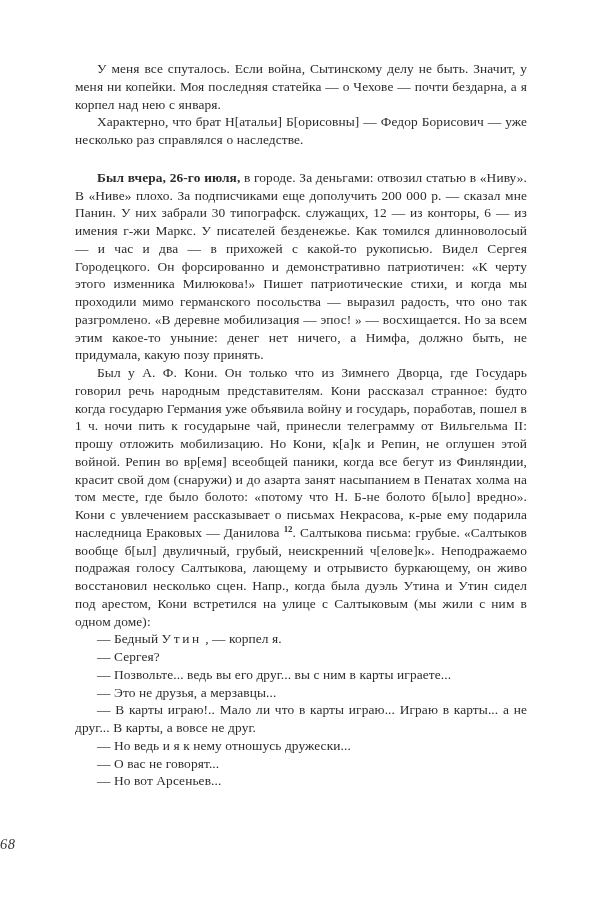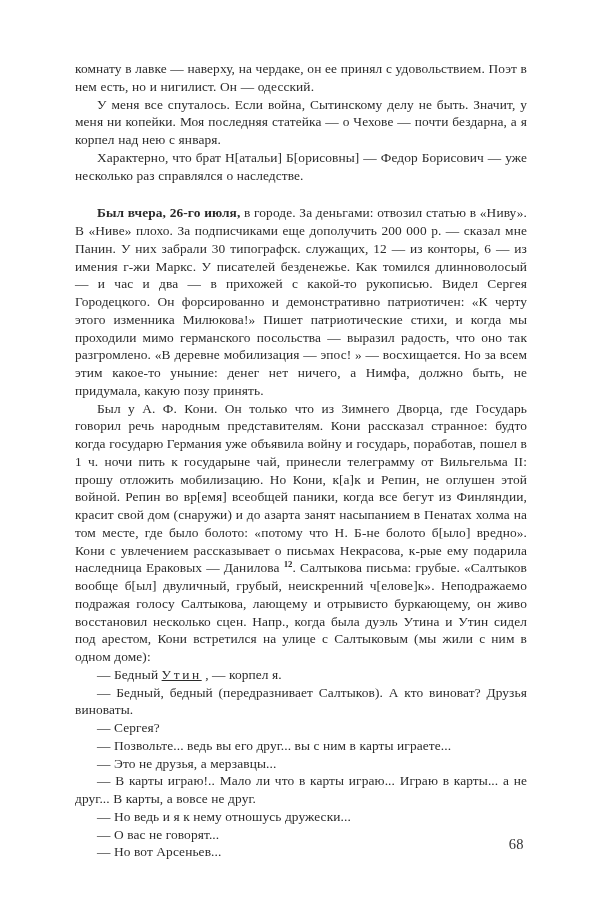--- a/index.html
+++ b/index.html
@@ -54,21 +54,20 @@
     margin-top: 20px;
   }
 
   .b {
     font-weight: bold;
   }
 
   
   .spaced {
     letter-spacing: 2.6px;
-    text-decoration: underline;
   }
 
   sup.fn {
     font-size: 0.66em;
     line-height: 0;
     vertical-align: 0.52em;
     letter-spacing: 0;
     font-weight: bold;
   }
 
@@ -83,47 +82,46 @@
   }
   .dialogue.short {
     text-align: left;
   }
 
   .folio {
     position: absolute;
     left: 0;
     top: 836px;
     width: 524px;
-    text-align: right;
+    text-align: left;
     font-family: "Liberation Serif", "DejaVu Serif", serif;
+    font-style: italic;
     font-size: 14.5px;
     color: #333333;
     letter-spacing: 0.4px;
   }
 </style>
 </head>
 <body>
 
 <div class="page">
 
   <div class="text-column">
 
-    <p class="para continued">комнату в лавке — наверху, на чердаке, он ее принял с удовольствием. Поэт в нем есть, но и нигилист. Он — одесский.</p>
 
     <p class="para">У меня все спуталось. Если война, Сытинскому делу не быть. Значит, у меня ни копейки. Моя последняя статейка — о Чехове — почти бездарна, а я корпел над нею с января.</p>
 
     <p class="para">Характерно, что брат Н[атальи] Б[орисовны] — Федор Борисович — уже несколько раз справлялся о наследстве.</p>
 
     <p class="para block-gap"><span class="b">Был вчера, 26-го июля,</span><span> в городе. За деньгами: отвозил статью в «Ниву». В «Ниве» плохо. За подписчиками еще дополучить 200 000 р.   — сказал мне Панин. У них забрали 30 типографск. служащих, 12 — из конторы, 6 — из имения г-жи Маркс. У писателей безденежье. Как томился длинноволосый — и час и два — в прихожей с какой-то рукописью. Видел Сергея Городецкого. Он форсированно и демонстративно патриотичен:  «К черту этого изменника Милюкова!» Пишет патриотические стихи, и когда мы проходили мимо германского посольства — выразил радость, что оно так разгромлено. «В деревне мобилизация — эпос! » — восхищается. Но за всем этим какое-то уныние: денег нет ничего, а Нимфа, должно быть, не придумала, какую позу принять.</span></p>
 
     <p class="para"><span>Был у А. Ф. Кони. Он только что из Зимнего Дворца, где Государь говорил речь народным представителям. Кони рассказал странное: будто когда государю Германия уже объявила войну и государь, поработав, пошел в 1 ч. ночи пить к государыне чай, принесли телеграмму от Вильгельма II:  прошу отложить мобилизацию. Но Кони, к[а]к и Репин, не оглушен этой войной. Репин во вр[емя] всеобщей паники, когда все бегут из Финляндии, красит свой дом (снаружи) и до азарта занят насыпанием в Пенатах холма на том месте, где было болото:  «потому что Н. Б-не болото б[ыло] вредно». Кони с увлечением рассказывает о письмах Некрасова, к-рые ему подарила наследница Ераковых — Данилова </span><sup class="fn">12</sup><span>. Салтыкова письма: грубые. «Салтыков вообще б[ыл] двуличный, грубый, неискренний ч[елове]к». Неподражаемо подражая голосу Салтыкова, лающему и отрывисто буркающему, он живо восстановил несколько сцен. Напр., когда была дуэль Утина и Утин сидел под арестом, Кони встретился на улице с Салтыковым (мы жили с ним в одном доме):</span></p>
 
     <p class="dialogue short"><span>— </span><span>Бедный </span><span class="spaced">Утин</span><span> , — корпел я.</span></p>
 
-    <p class="dialogue"><span>— </span><span>Бедный, бедный (передразнивает Салтыков). А кто виноват? Друзья виноваты.</span></p>
 
     <p class="dialogue short"><span>— </span><span>Сергея?</span></p>
 
     <p class="dialogue"><span>— </span><span>Позвольте... ведь вы его друг... вы с ним в карты играете...</span></p>
 
     <p class="dialogue short"><span>— </span><span>Это не друзья, а мерзавцы...</span></p>
 
     <p class="dialogue"><span>— </span><span>В карты играю!.. Мало ли что в карты играю... Играю в карты... а не друг... В карты, а вовсе не друг.</span></p>
 
     <p class="dialogue short"><span>— </span><span>Но ведь и я к нему отношусь дружески...</span></p>

